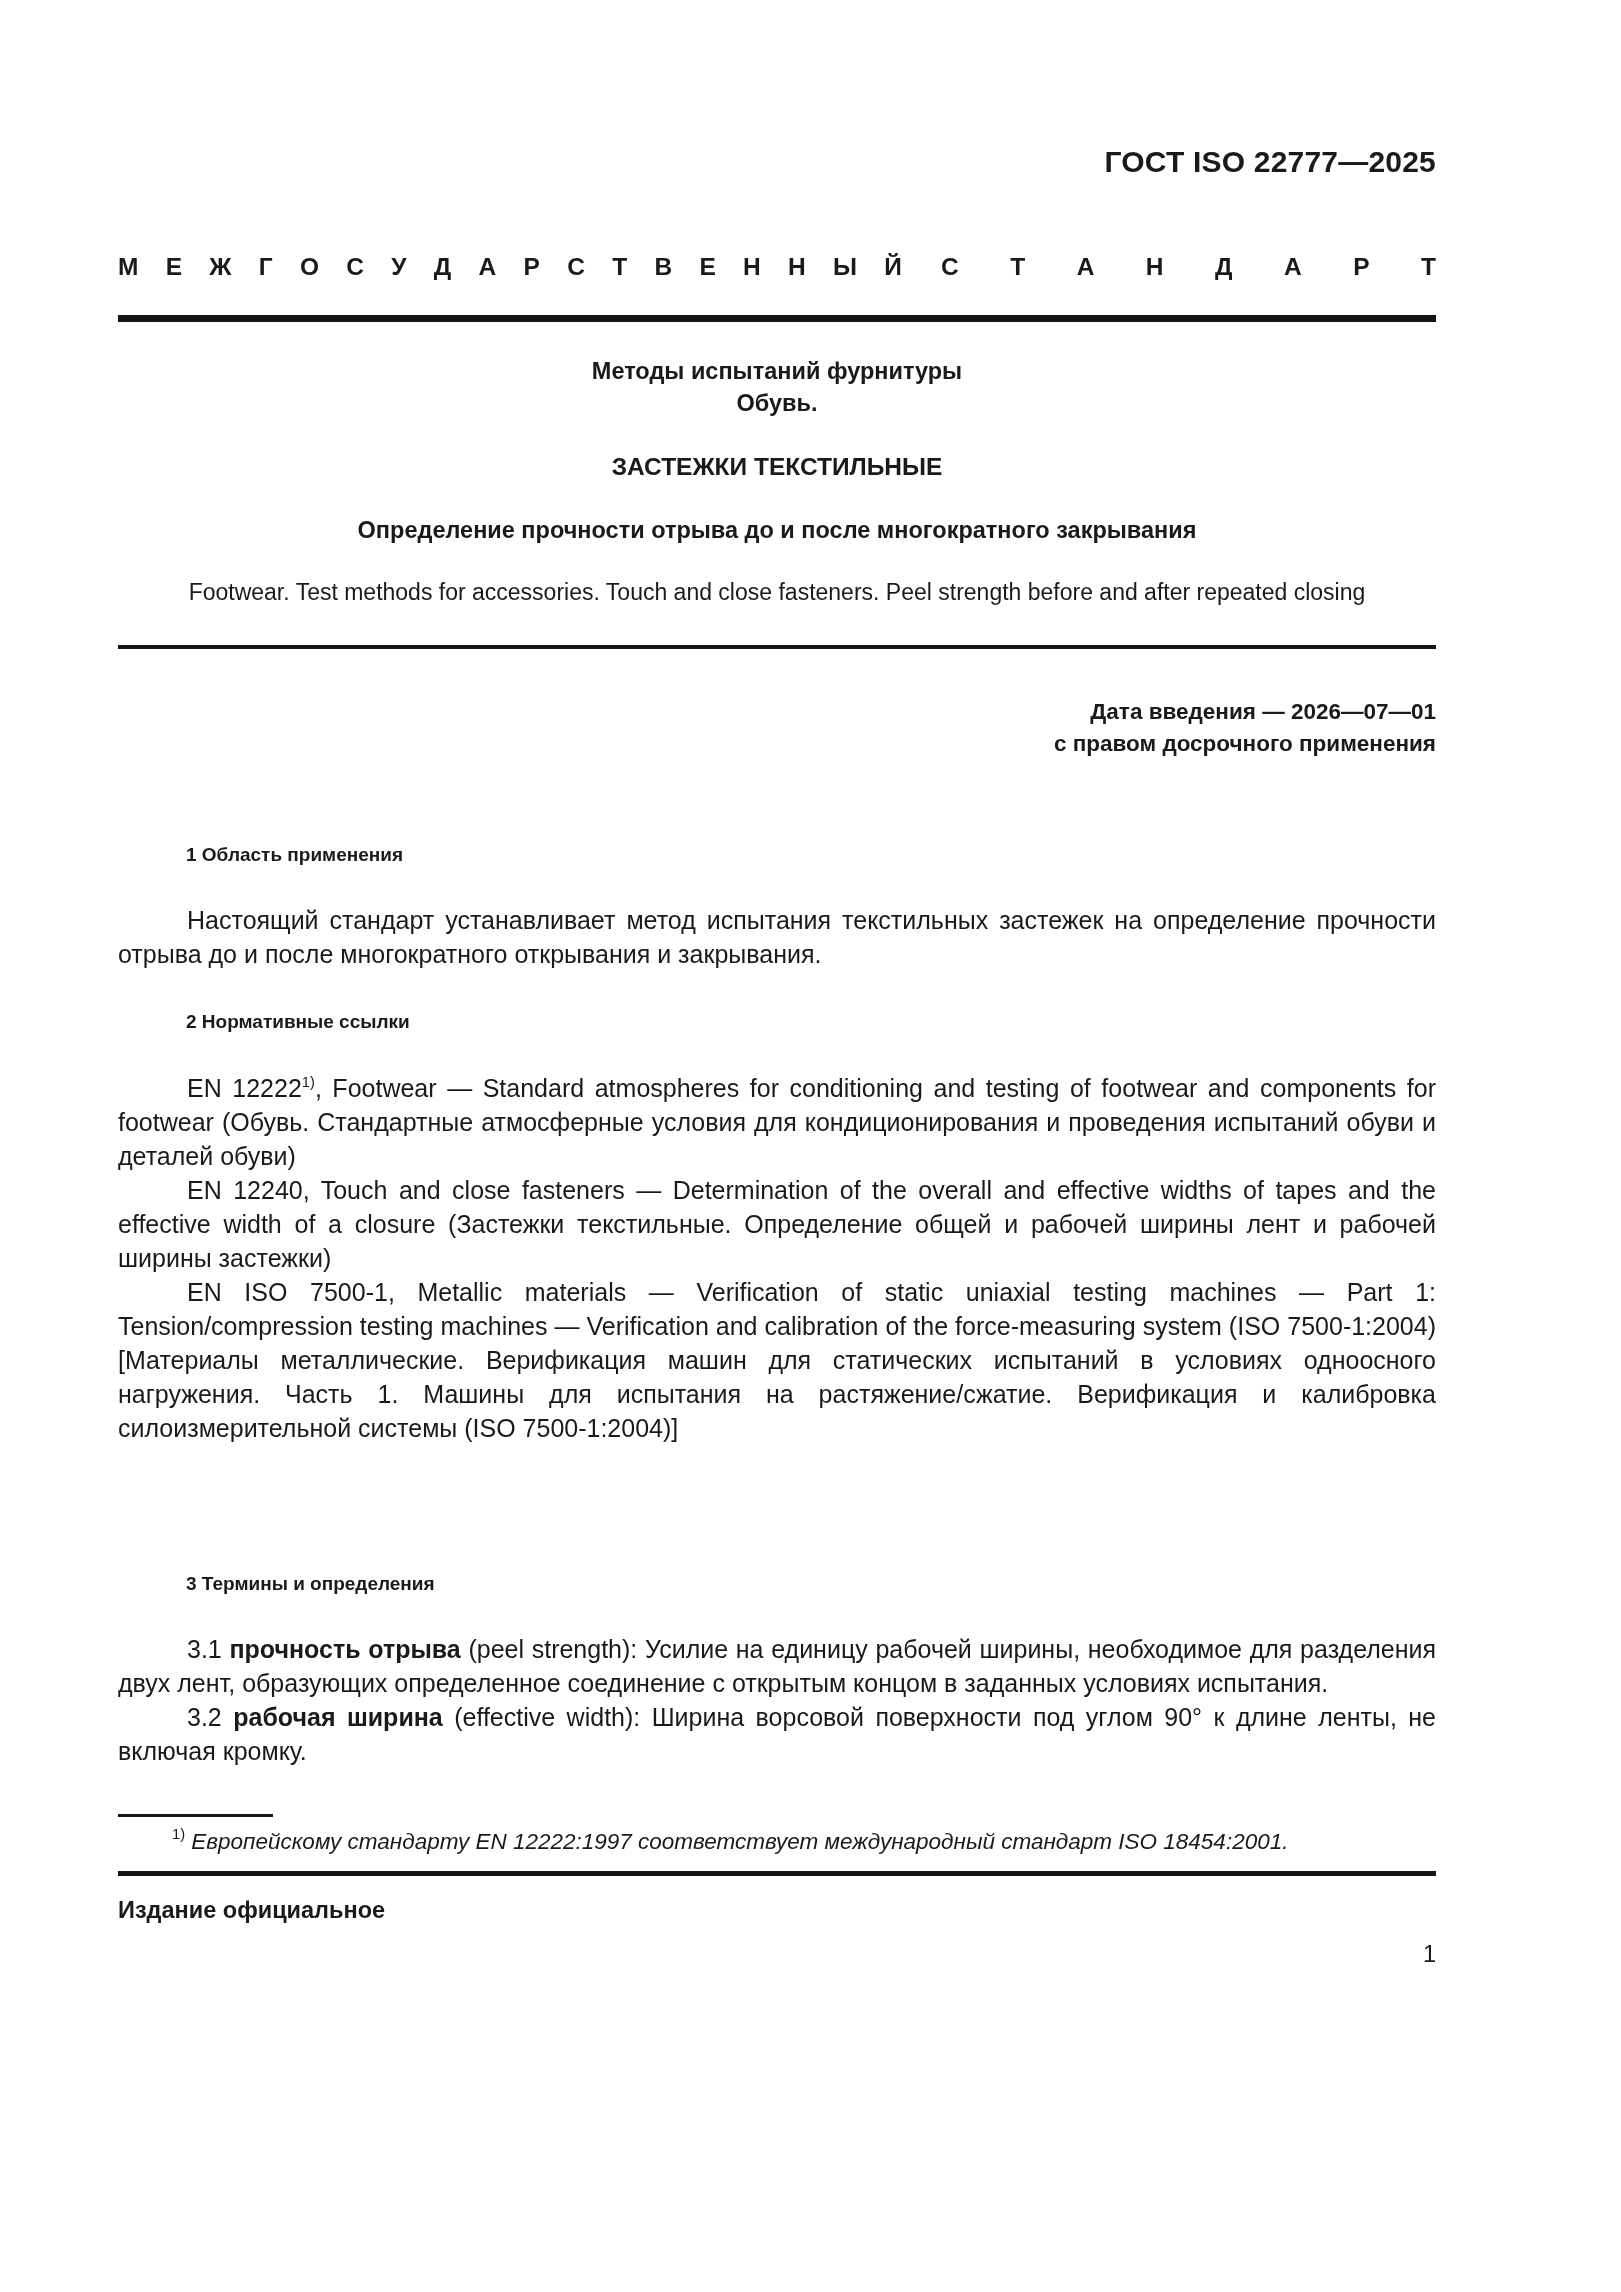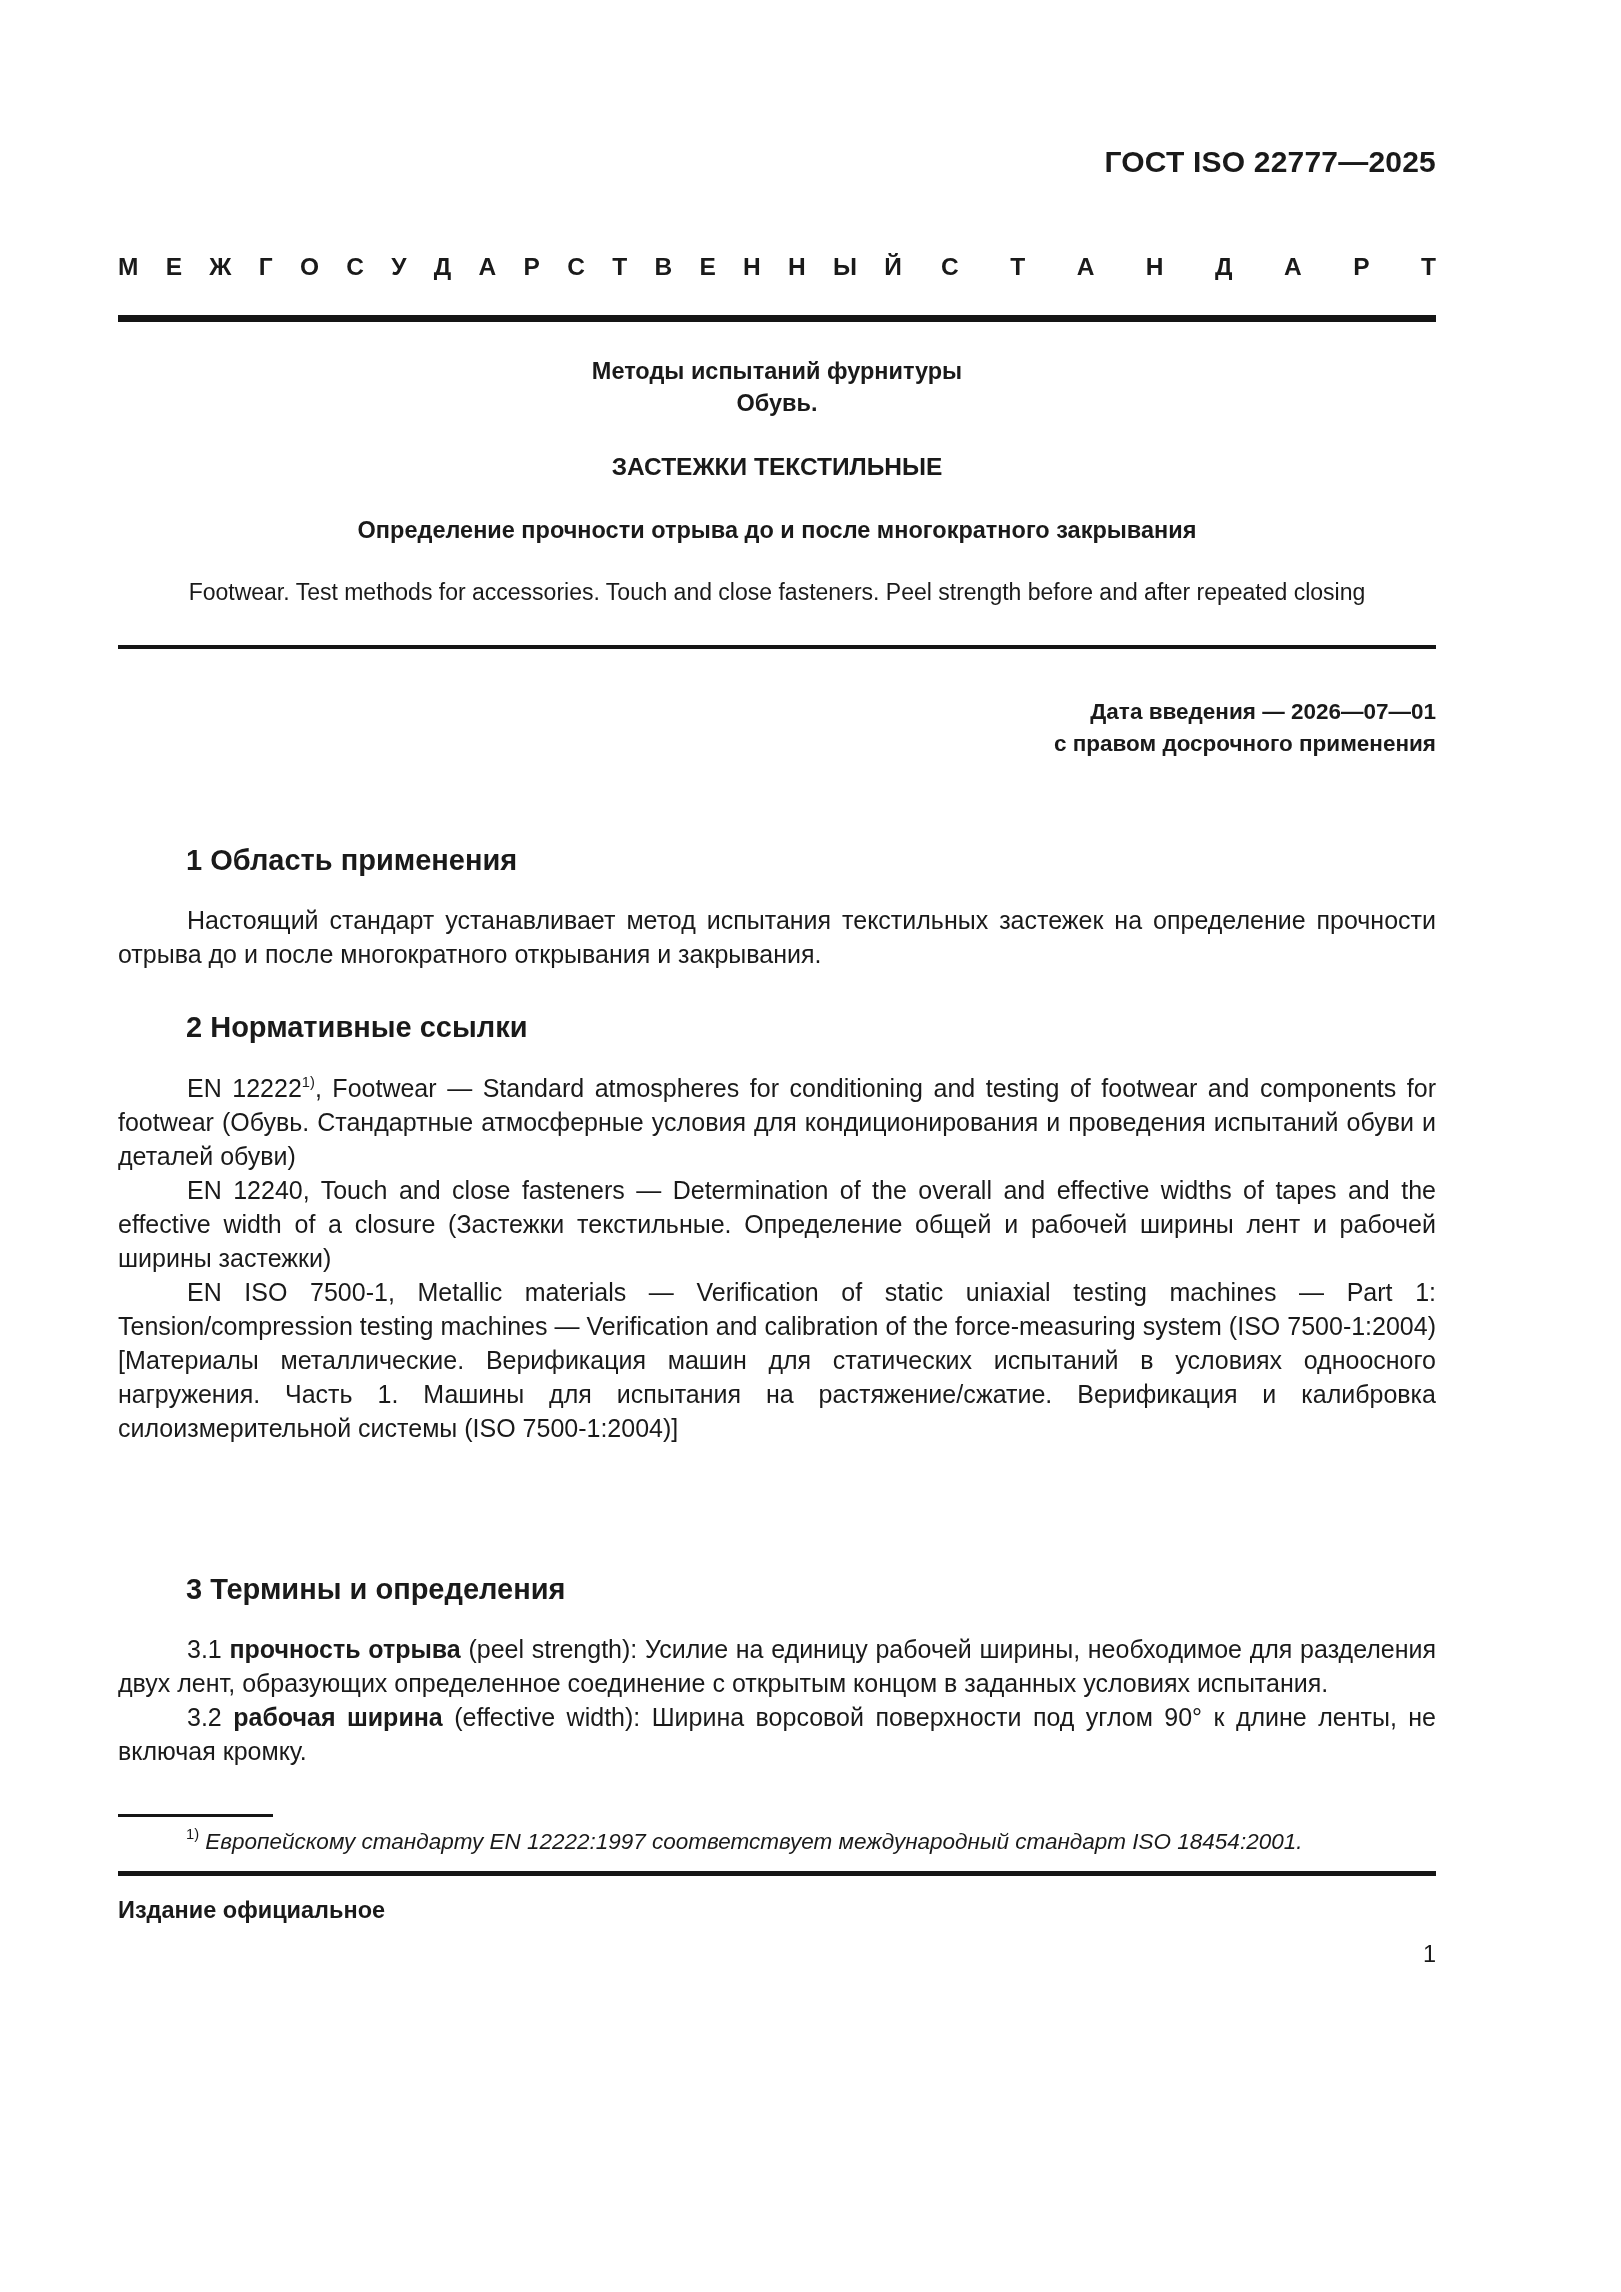--- a/index.html
+++ b/index.html
@@ -21,29 +21,29 @@
   .rule-mid { left: 118px; width: 1318px; height: 3.9px; background: #151515; }
   .center { left: 118px; width: 1318px; text-align: center; }
   .title-block { font-size: 23.5px; font-weight: bold; line-height: 32px; }
   .title-caps { font-size: 24.5px; font-weight: bold; }
   .subtitle { font-size: 23.5px; font-weight: bold; }
   .english-title { font-size: 23px; }
   .intro-date {
     right: 185px; text-align: right; font-size: 22.5px; font-weight: bold; line-height: 32px;
   }
   .section-heading {
-    left: 186px; font-size: 29px; font-weight: bold;
+    left: 186px; font-size: 19px; font-weight: bold;
   }
   .body-text {
     left: 118px; width: 1318px; font-size: 25px; line-height: 34px; text-align: justify;
   }
   .body-text p { margin: 0; text-indent: 69px; }
   sup { font-size: 14.7px; line-height: 0; vertical-align: 9.8px; }
   .fn-rule { left: 118px; width: 155px; height: 2.9px; background: #151515; }
-  .footnote { left: 186px; font-size: 22.5px; font-style: italic; text-align: right; }
+  .footnote { left: 172px; font-size: 22.5px; font-style: italic; text-align: right; }
   .footnote sup { font-style: normal; font-size: 14.7px; }
   .edition { left: 118px; font-size: 23.5px; font-weight: bold; }
   .page-num { right: 185px; font-size: 23.5px; }
   b.term { font-weight: bold; }
 </style>
 </head>
 <body>
 
 <div class="abs doc-code">ГОСТ ISO 22777—2025</div>
 

